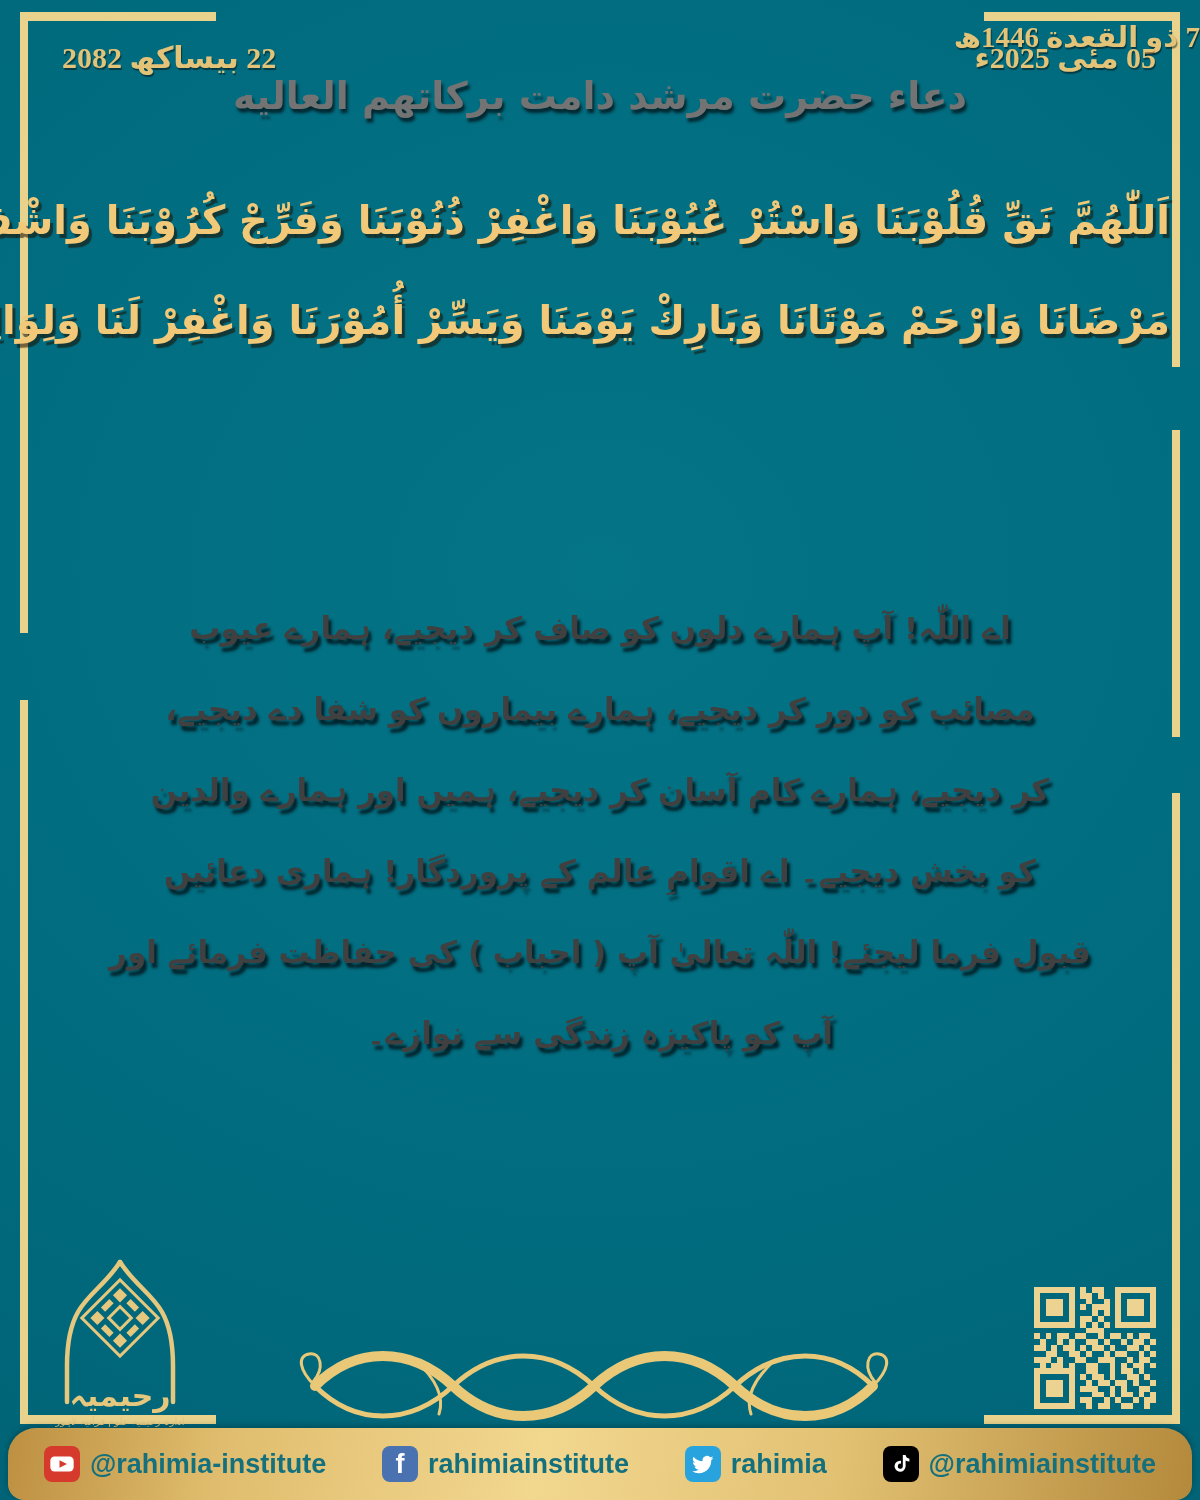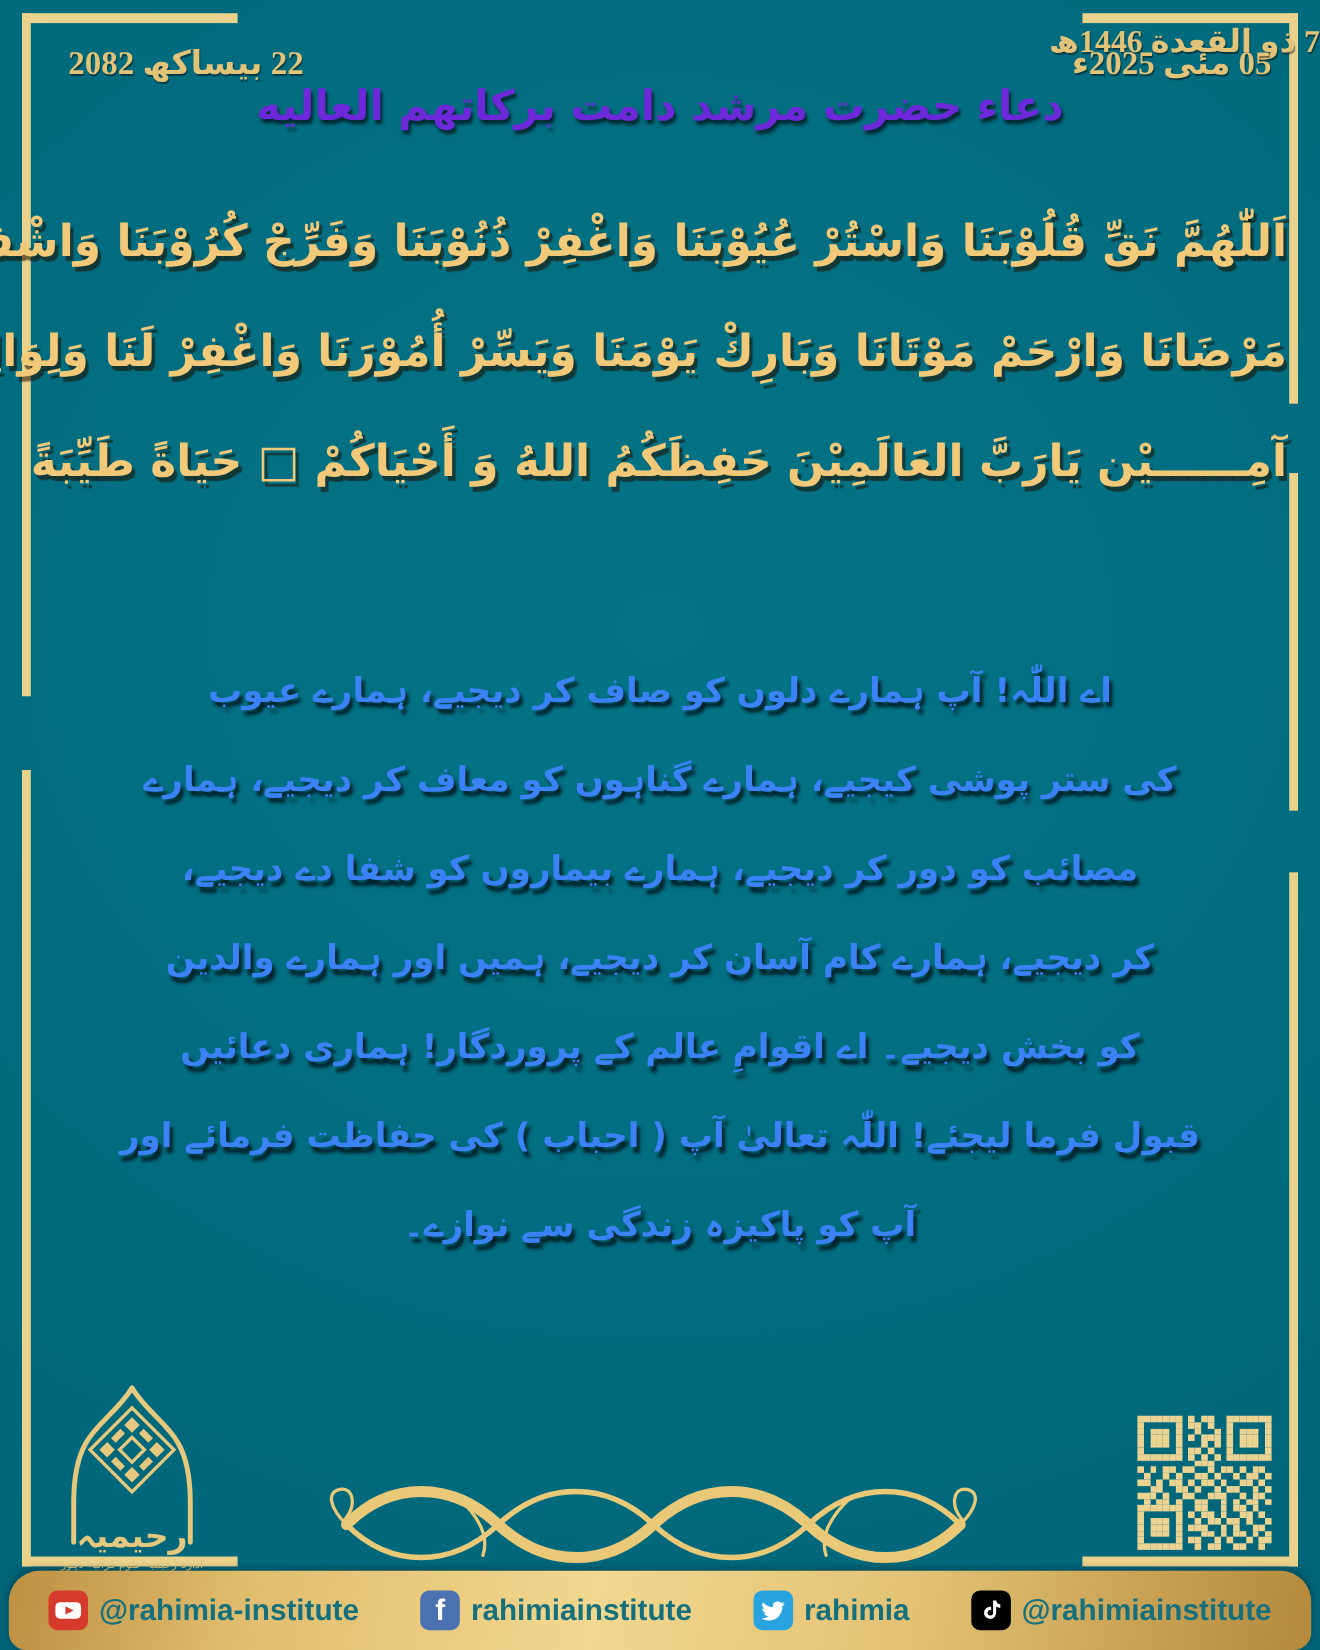--- a/index.html
+++ b/index.html
@@ -14,36 +14,36 @@
   .date{
     position:absolute;color:#e3c378;font-weight:bold;direction:rtl;white-space:nowrap;
     font-family:"Liberation Serif","DejaVu Sans",serif;
     text-shadow:1px 2px 1px rgba(0,0,0,.45);
   }
   #hijri-date{top:20px;left:0;right:0;text-align:right;font-size:29px;}
   #greg-date{top:40px;right:44px;font-size:30px;margin-left:40px;}
   #bikrami-date{top:40px;left:62px;font-size:30px;}
   #main-title{
     position:absolute;top:74px;left:0;right:0;text-align:center;direction:rtl;
-    color:#6d28d9;font-size:38px;font-weight:bold;white-space:nowrap;
+    color:#737373;font-size:38px;font-weight:bold;white-space:nowrap;
     text-shadow:2px 4px 3px rgba(0,10,14,.7);
   }
   
   #arabic-block{
     position:absolute;top:170px;left:30px;width:1140px;direction:rtl;text-align:center;
     color:#f2c979;font-weight:bold;font-size:40px;
   }
   #arabic-block .aline{
     height:100px;line-height:100px;white-space:nowrap;
     text-shadow:3px 4px 1px rgba(30,18,0,.58);
   }
   
   #urdu-block{
     position:absolute;top:588px;left:100px;width:1000px;direction:rtl;text-align:center;
-    color:#3b82f6;font-weight:bold;font-size:31px;
+    color:#404040;font-weight:bold;font-size:31px;
   }
   #urdu-block .uline{
     height:81px;line-height:81px;white-space:nowrap;
     text-shadow:3px 5px 3px rgba(0,22,28,.85);
   }
   
   #logo{position:absolute;left:38px;top:1254px;}
   
   #flourish{position:absolute;left:295px;top:1338px;}
   
@@ -86,26 +86,24 @@
 <div class="bar" style="left:1172px;top:793px;width:8px;height:631px"></div>
 
 <div id="hijri-date" class="date">7 ذو القعدة 1446ھ</div>
 <div id="greg-date" class="date">05 مئی 2025ء</div>
 <div id="bikrami-date" class="date">22 بیساکھ 2082</div>
 <div id="main-title">دعاء حضرت مرشد دامت برکاتهم العالیه</div>
 
 <div id="arabic-block">
   <div class="aline">اَللّٰهُمَّ نَقِّ قُلُوْبَنَا وَاسْتُرْ عُيُوْبَنَا وَاغْفِرْ ذُنُوْبَنَا وَفَرِّجْ كُرُوْبَنَا وَاشْفِ</div>
   <div class="aline">مَرْضَانَا وَارْحَمْ مَوْتَانَا وَبَارِكْ يَوْمَنَا وَيَسِّرْ أُمُوْرَنَا وَاغْفِرْ لَنَا وَلِوَالِدَيْنَا</div>
-  <div class="aline">آمِــــــيْن يَارَبَّ العَالَمِيْنَ حَفِظَكُمُ اللهُ وَ أَحْيَاكُمْ □ حَيَاةً طَيِّبَةً</div>
 </div>
 
 <div id="urdu-block">
   <div class="uline">اے اللّٰہ! آپ ہمارے دلوں کو صاف کر دیجیے، ہمارے عیوب</div>
-  <div class="uline">کی ستر پوشی کیجیے، ہمارے گناہوں کو معاف کر دیجیے، ہمارے</div>
   <div class="uline">مصائب کو دور کر دیجیے، ہمارے بیماروں کو شفا دے دیجیے،</div>
   <div class="uline">کر دیجیے، ہمارے کام آسان کر دیجیے، ہمیں اور ہمارے والدین</div>
   <div class="uline">کو بخش دیجیے۔ اے اقوامِ عالم کے پروردگار! ہماری دعائیں</div>
   <div class="uline">قبول فرما لیجئے! اللّٰہ تعالیٰ آپ ( احباب ) کی حفاظت فرمائے اور</div>
   <div class="uline">آپ کو پاکیزہ زندگی سے نوازے۔</div>
 </div>
 
 <div id="logo">
   <svg width="165" height="180" viewBox="0 0 165 180">
     <g fill="none" stroke="#e5c77d" stroke-width="4.5" stroke-linecap="round">

